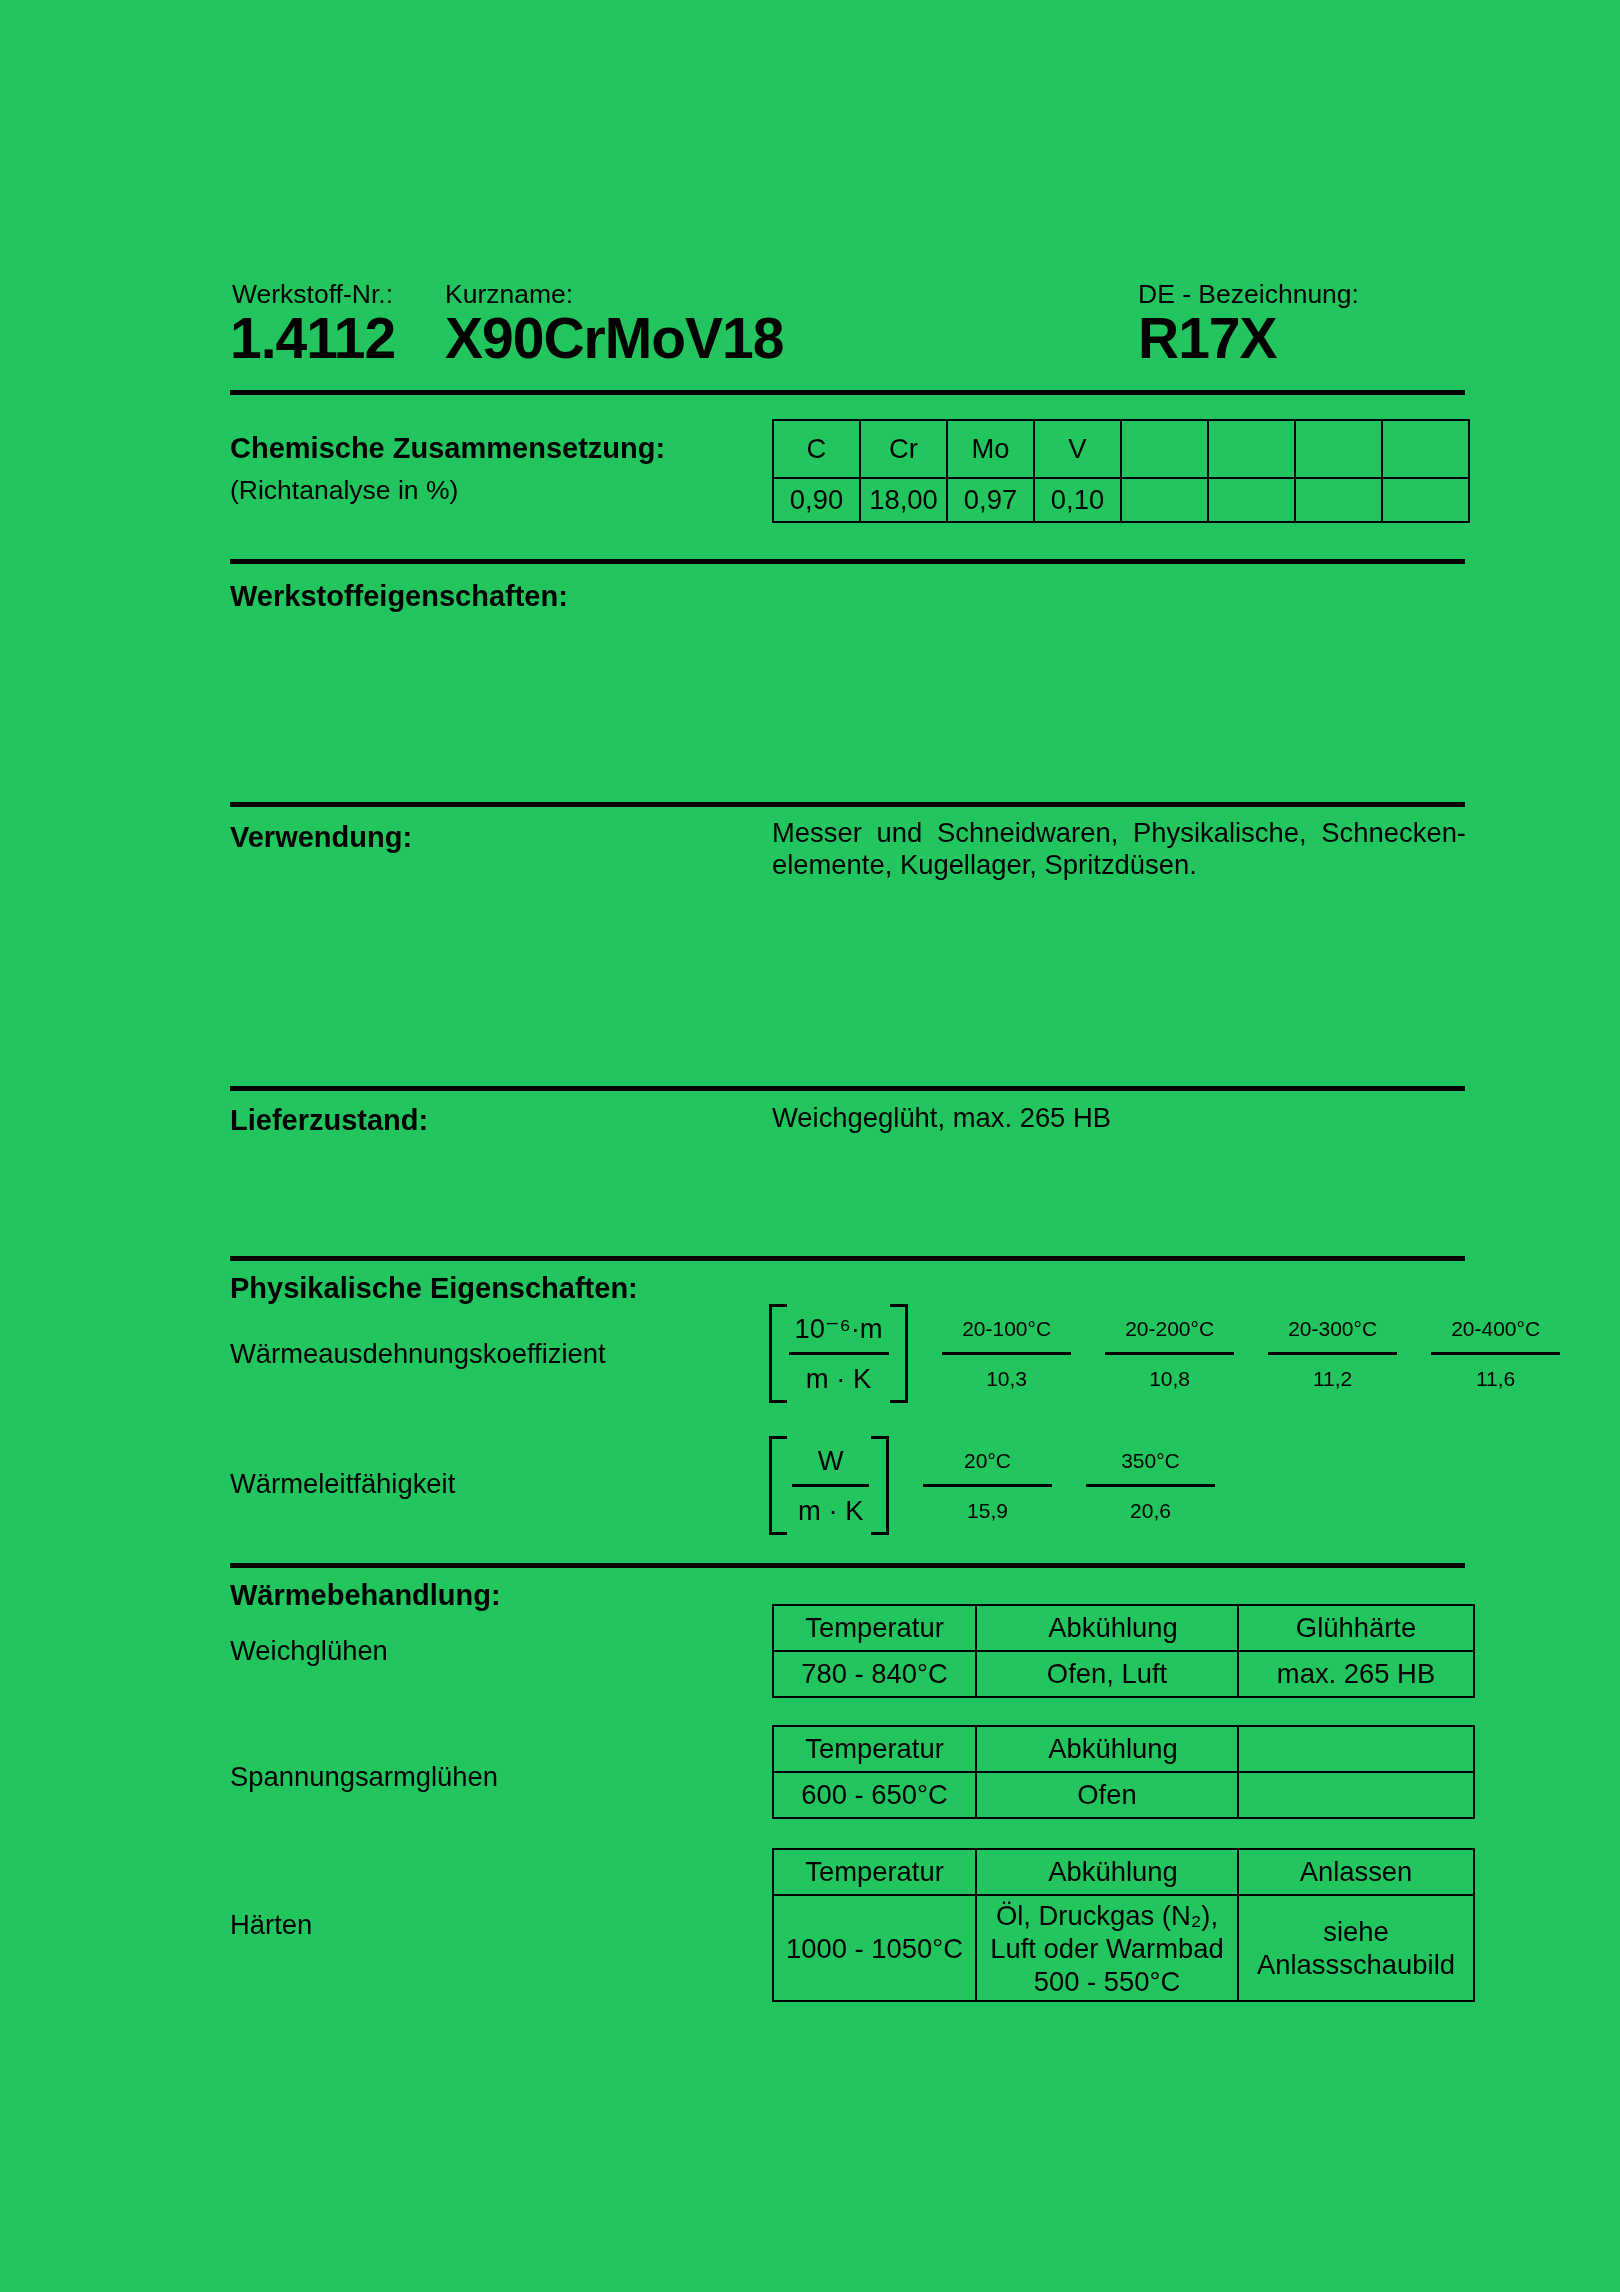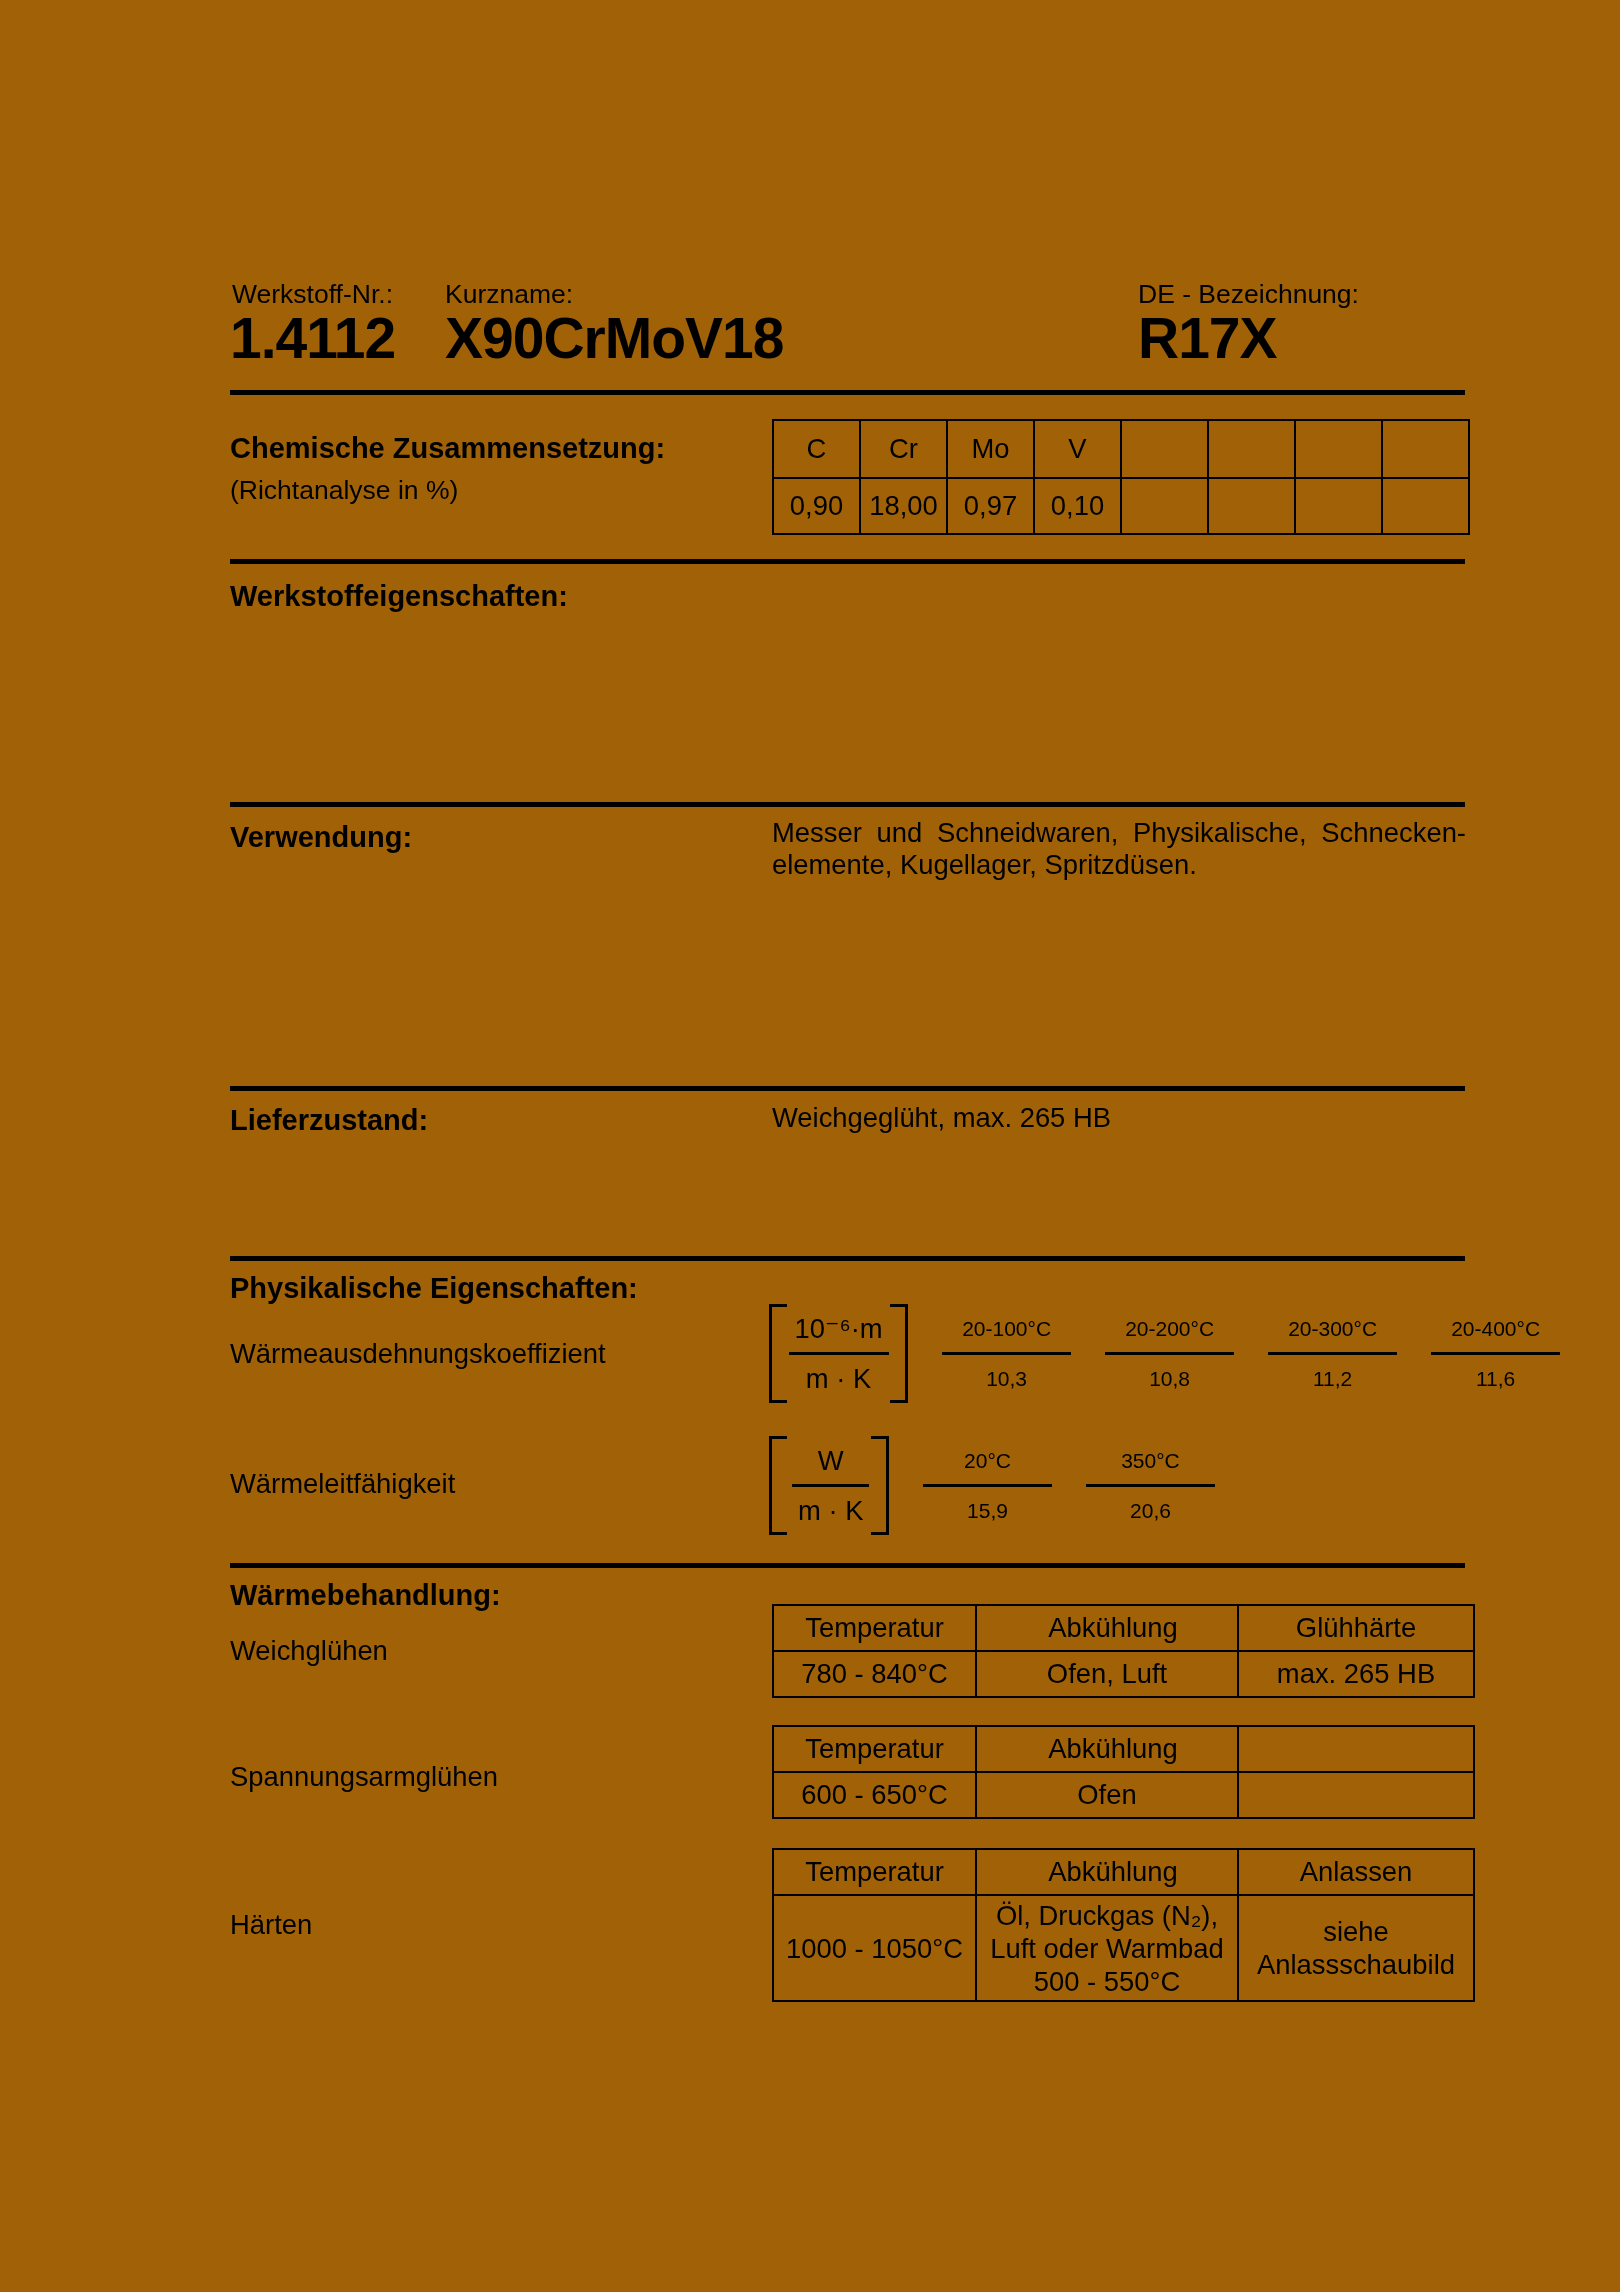--- a/index.html
+++ b/index.html
@@ -1,34 +1,34 @@
 <!DOCTYPE html>
 <html><head>
 <meta charset="utf-8">
 <style>
   * { margin:0; padding:0; box-sizing:border-box; }
   html,body { background:#ffffff; }
   body { font-family:"Liberation Sans","DejaVu Sans",sans-serif; color:#000; }
-  .page { position:relative; width:1620px; height:2293px; background:#a16207; overflow:hidden; }
+  .page { position:relative; width:1620px; height:2293px; background:#22c55e; overflow:hidden; }
 
   .abs { position:absolute; }
   .lbl  { font-size:26.5px; line-height:31px; }
   .big  { font-size:57px; font-weight:bold; line-height:57px; letter-spacing:-1px; }
   .h1   { font-size:29px; font-weight:bold; line-height:33px; }
   .body-txt { font-size:27.4px; line-height:32px; }
   .rule { position:absolute; left:230px; width:1235px; height:4.9px; background:#000; }
 
   .just { text-align:justify; text-align-last:justify; }
 
   
   table.grid { border-collapse:collapse; table-layout:fixed; }
   table.grid td, table.grid th { border:2.9px solid #000; text-align:center; vertical-align:middle; font-size:27.4px; font-weight:normal; padding:0; }
   .chem td { width:87px; }
   .chem tr.hdr td { height:58px; }
-  .chem tr.dat td { height:56px; }
+  .chem tr.dat td { height:44px; }
 
   
   .treat th { font-weight:bold; height:46px; }
   .treat td { height:46px;margin-left:44px; }
   .treat td.tall { height:106px; line-height:33px; }
   .treat .c1 { width:203px; } .treat .c2 { width:262px;padding-left:12px; } .treat .c3 { width:236px; }
 
   
   .physrow { position:absolute; display:flex; align-items:center; }
   .brak { position:relative; padding:5.9px 19.6px; min-width:120px; display:flex; justify-content:flex-end; }

